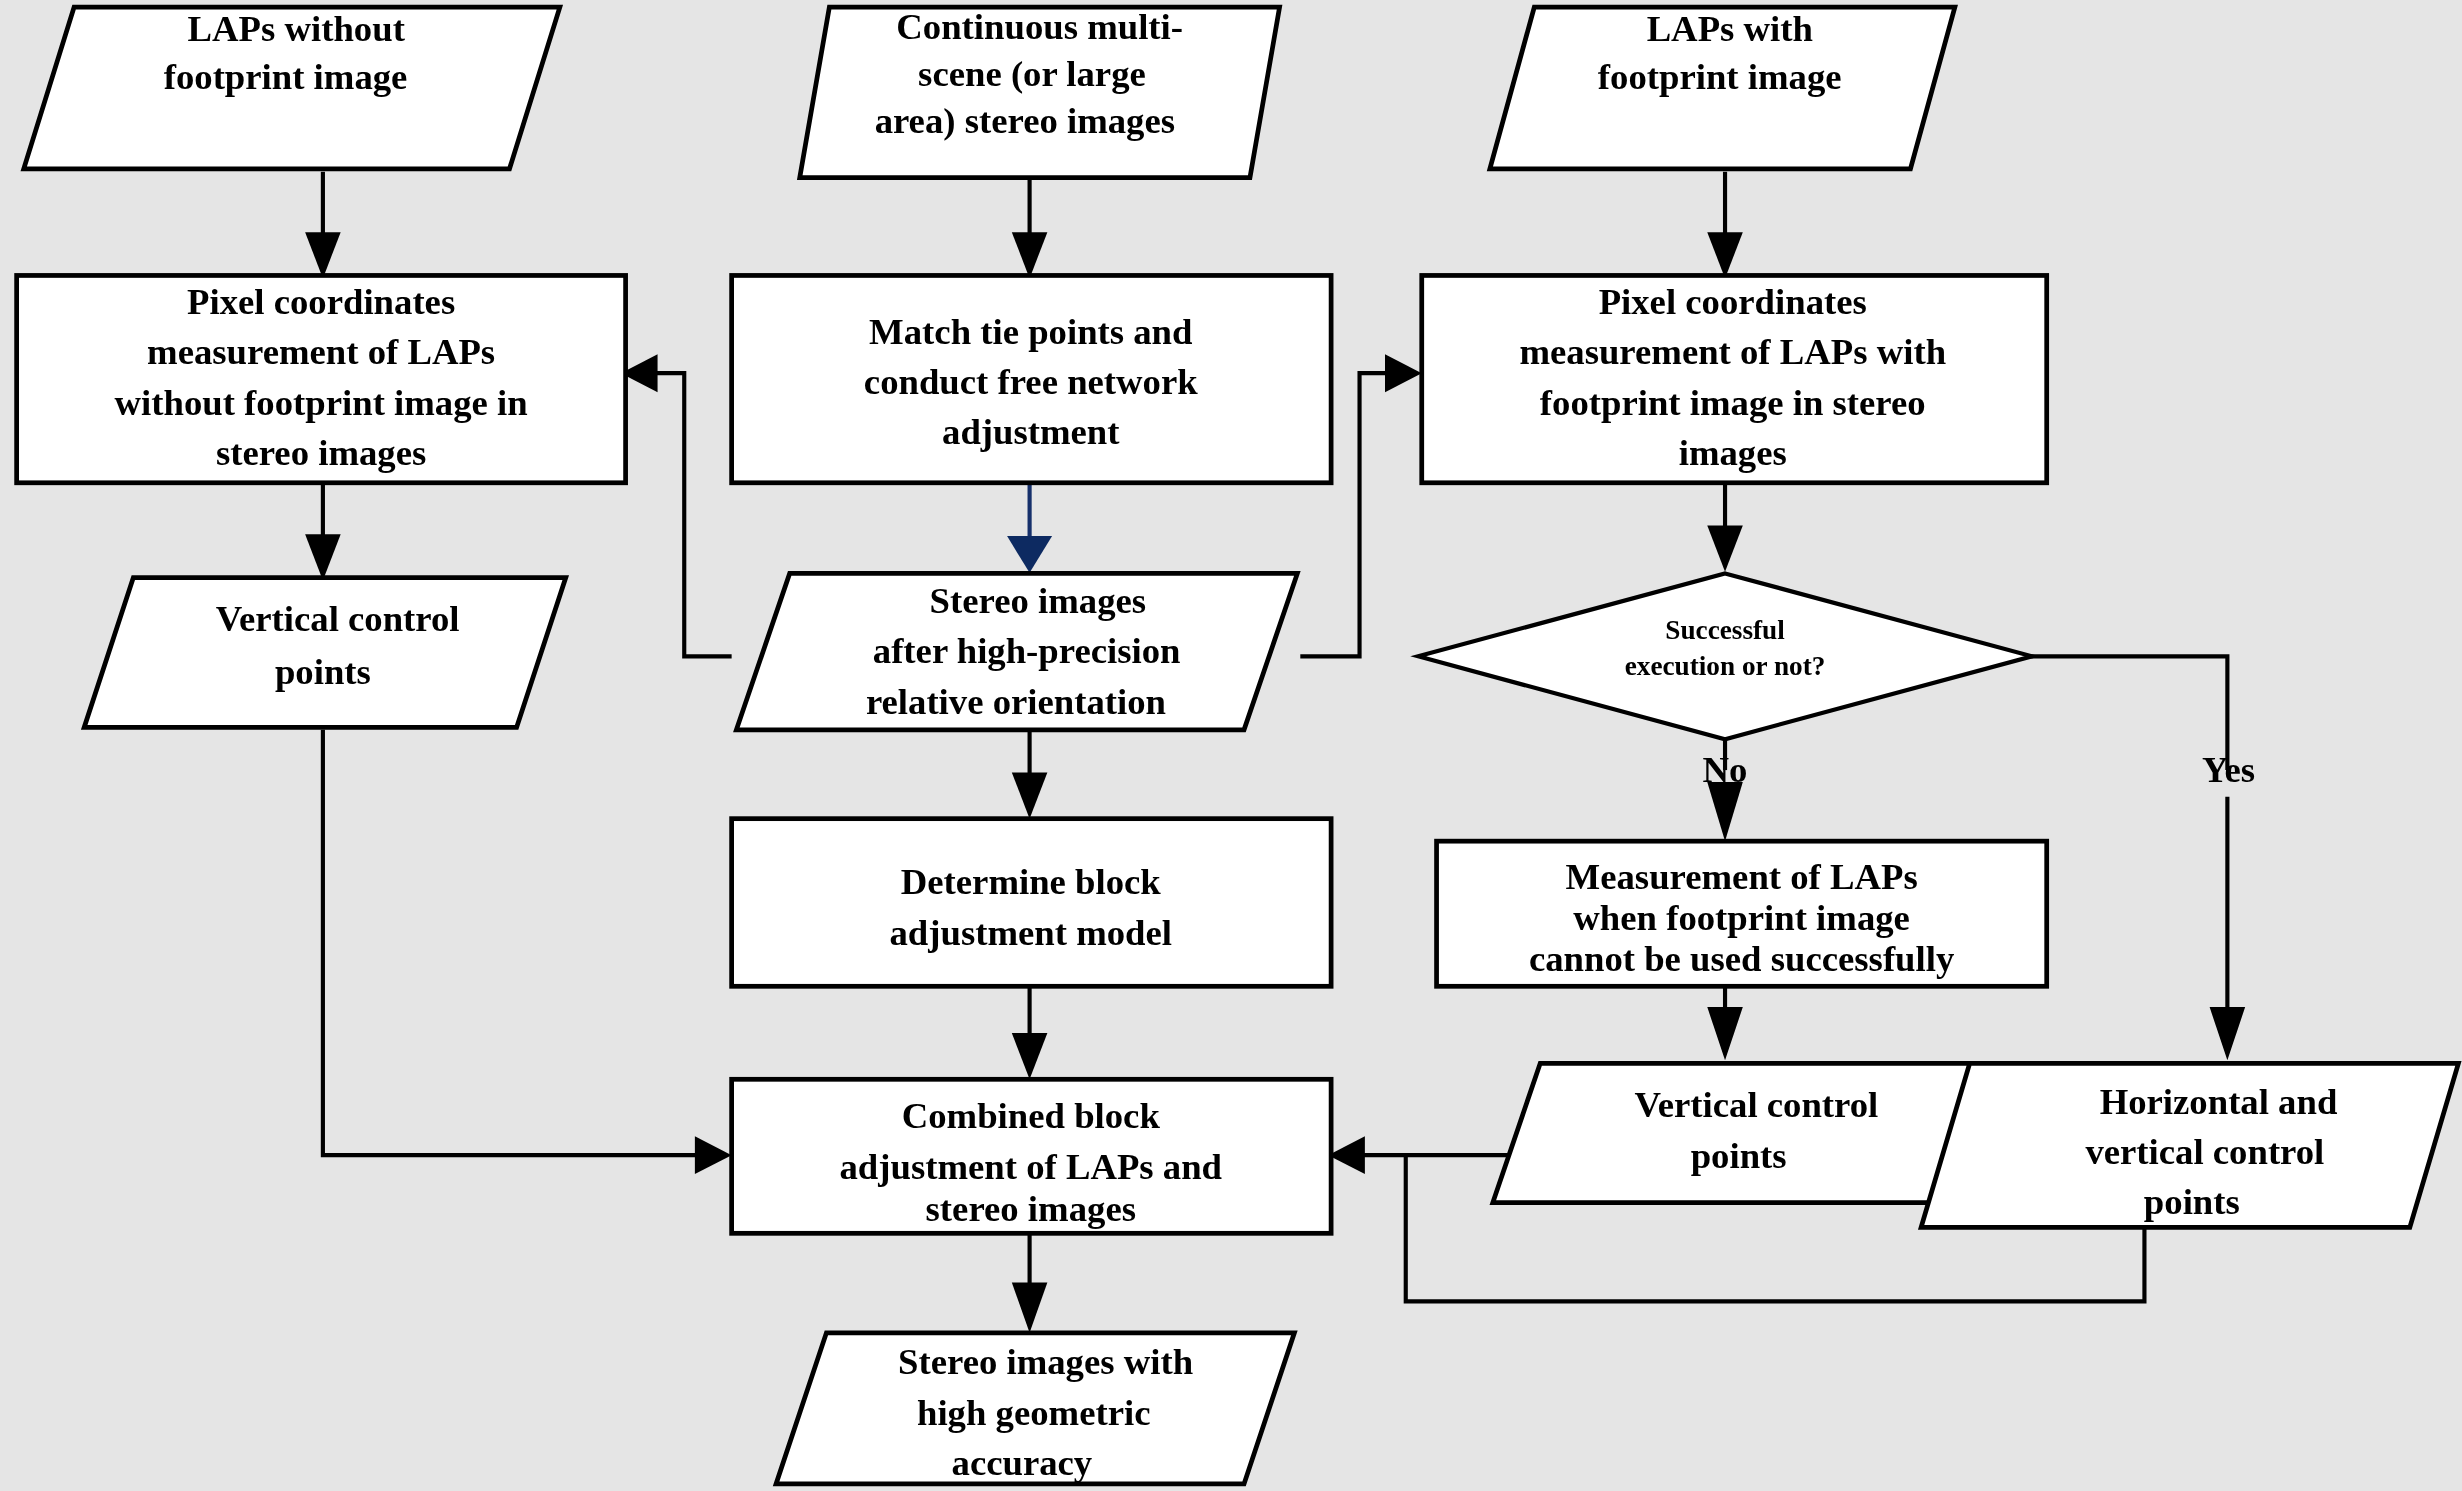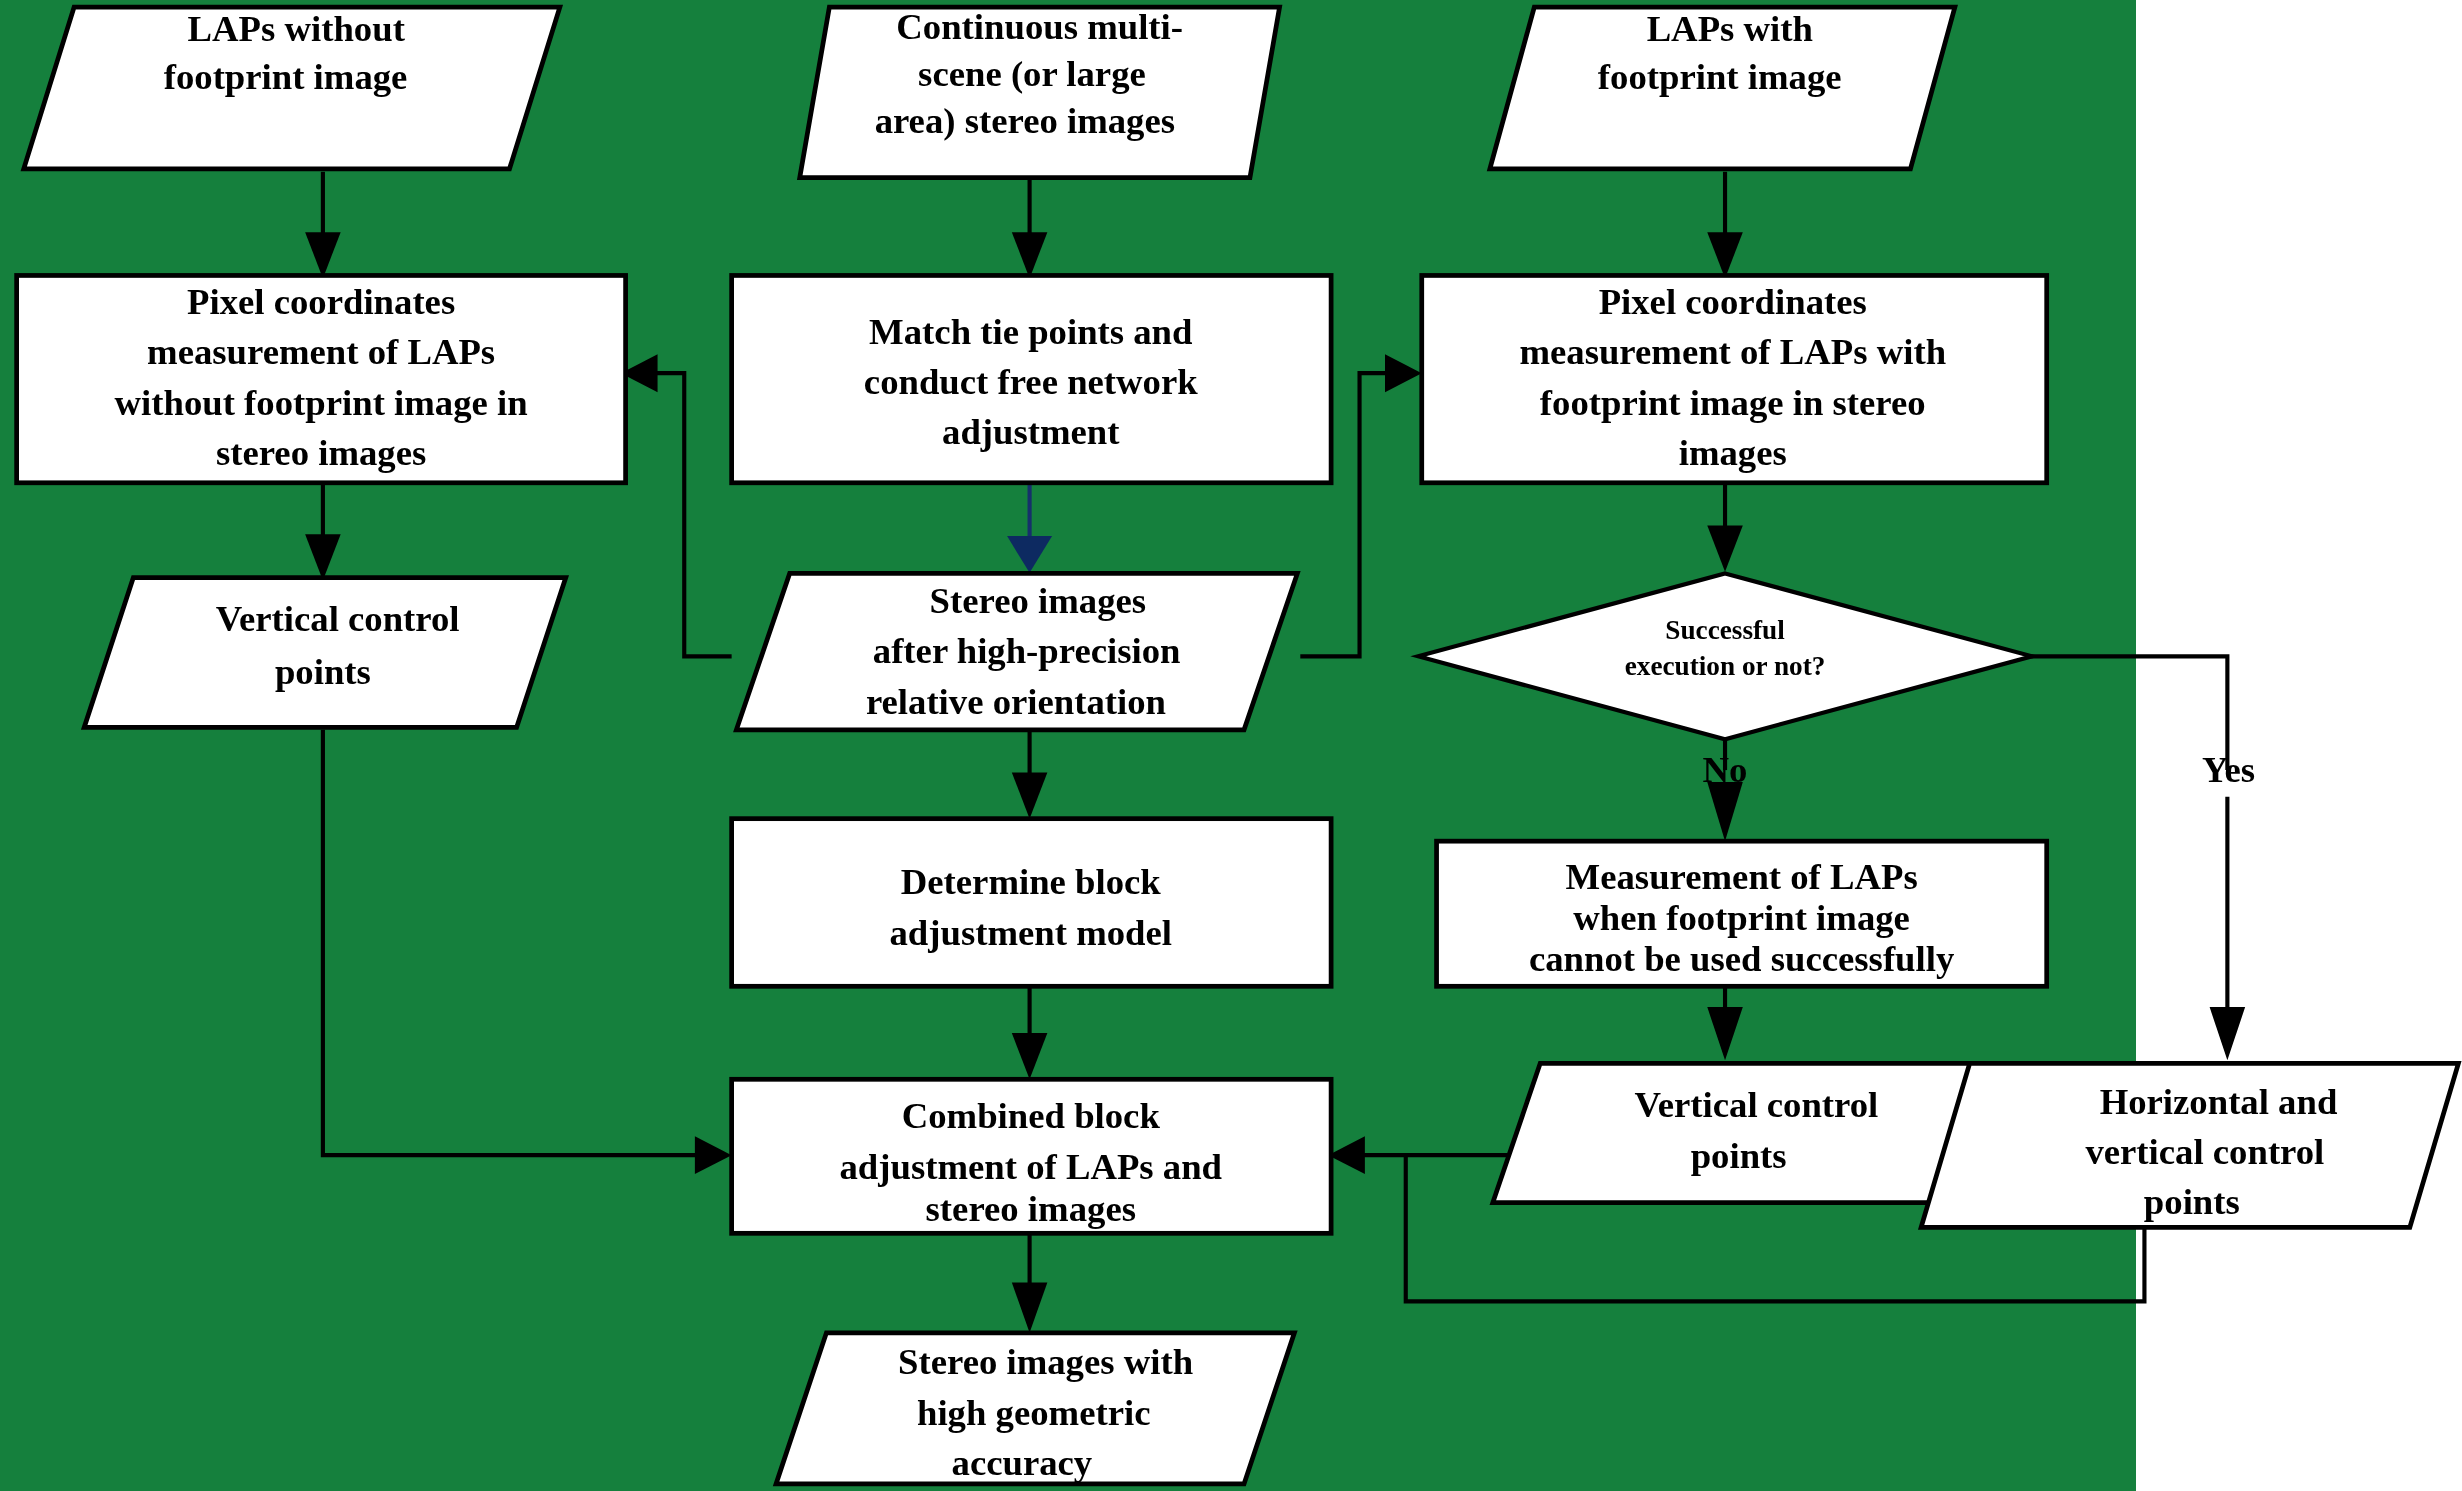--- a/index.html
+++ b/index.html
@@ -1,20 +1,20 @@
 <!DOCTYPE html>
 <html style="font-size:9.5px"><head>
 <meta charset="utf-8">
 <style>
   html,body{margin:0;padding:0;background:#ffffff;}
   body{
     font-family:"Liberation Serif", serif;
     width:2462px;height:1491px;overflow:hidden;
   }
-  #stage{position:relative;width:2136px;height:1491px;background:#15803d;}
+  #stage{position:relative;width:2462px;height:1491px;background:#e5e5e5;}
   svg#flow{position:absolute;left:0;top:0;width:2462px;height:1491px;display:block;}
   .nodeshape{fill:#ffffff;stroke:#000000;stroke-width:8;}
   .nodeshape.thin{stroke-width:7;}
   .conn{fill:none;stroke:#000000;stroke-width:7;}
   .conn-blue{fill:none;stroke:#16306b;stroke-width:7;}
   .ahead{fill:#000000;stroke:none;}
   .ahead-blue{fill:#0d2a61;stroke:none;}
   .lbl{
     font-family:"Liberation Serif", serif;
     font-weight:700;

